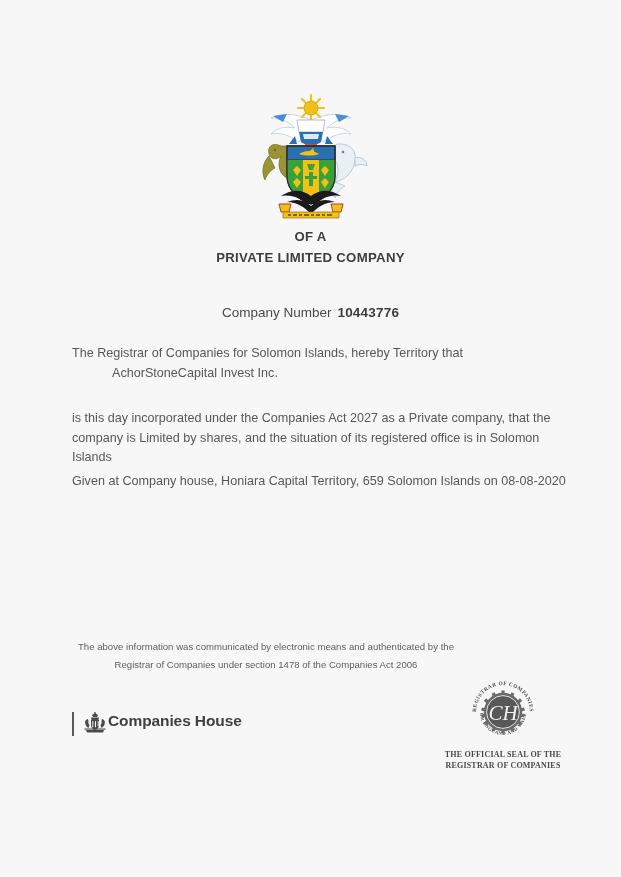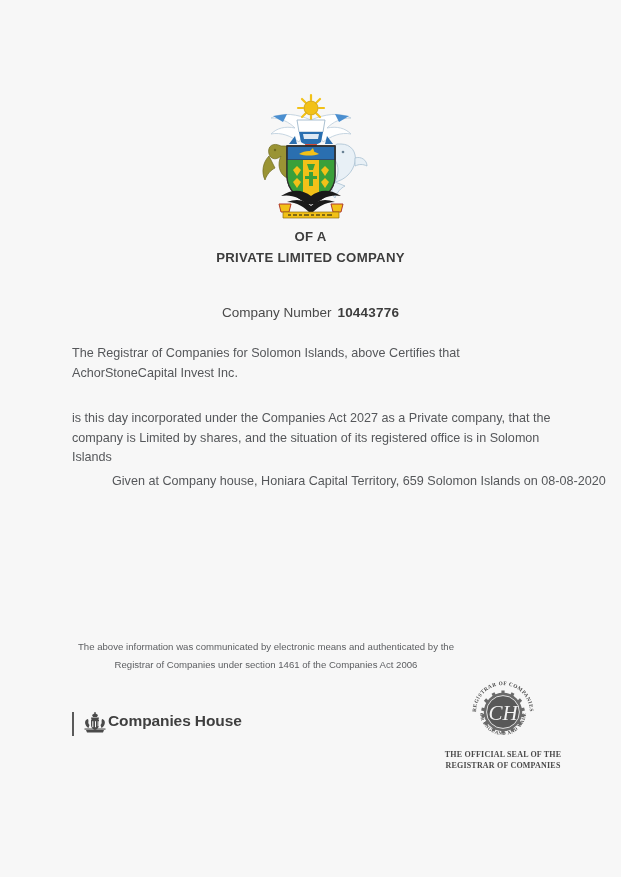--- a/index.html
+++ b/index.html
@@ -76,23 +76,23 @@
     position: absolute;
     left: 72px;
     width: 496px;
   }
   .para {
     font-size: 12.6px;
     line-height: 19.6px;
     color: #55575a;
   }
   #para-registrar { top: 344px; }
-  #para-registrar .line2 { display: block; }
+  #para-registrar .line2 { display: block; margin-left: 40px; }
   #para-incorp { top: 409px; }
-  #para-given  { top: 472px; margin-left: 40px; }
+  #para-given  { top: 472px; }
 
   
   .auth {
     position: absolute;
     top: 638px;
     left: 0;
     width: 532px;
     text-align: center;
   }
   .auth-line {
@@ -258,31 +258,31 @@
   <div class="titles">
     <div class="title-line">OF A</div>
     <div class="title-line">PRIVATE LIMITED COMPANY</div>
   </div>
 
   <div class="company-number">
     <span>Company Number</span><span class="num">10443776</span>
   </div>
 
   <div class="body-block para" id="para-registrar" style="top:344px;">
-    <span>The Registrar of Companies for Solomon Islands, above Certifies that</span>
+    <span>The Registrar of Companies for Solomon Islands, hereby Territory that</span>
     <span class="line2">AchorStoneCapital Invest Inc.</span>
   </div>
 
   <div class="body-block para" id="para-incorp" style="top:409px;">is this day incorporated under the Companies Act 2027 as a Private company, that the company is Limited by shares, and the situation of its registered office is in Solomon Islands</div>
 
   <div class="body-block para" id="para-given" style="top:472px;">Given at Company house, Honiara Capital Territory, 659 Solomon Islands on 08-08-2020</div>
 
   <div class="auth">
     <div class="auth-line">The above information was communicated by electronic means and authenticated by the</div>
-    <div class="auth-line">Registrar of Companies under section 1461 of the Companies Act 2006</div>
+    <div class="auth-line">Registrar of Companies under section 1478 of the Companies Act 2006</div>
   </div>
 
   <div class="ch-logo">
     <div class="ch-bar"></div>
     <div class="ch-inner">
       <svg class="ch-crest" viewBox="0 0 26 22">
         <g fill="#4a4a4a">
 
           <path d="M10 3 L13 1 L16 3 L15 5 L11 5 Z"></path>
           <circle cx="13" cy="0.9" r="0.8"></circle>

